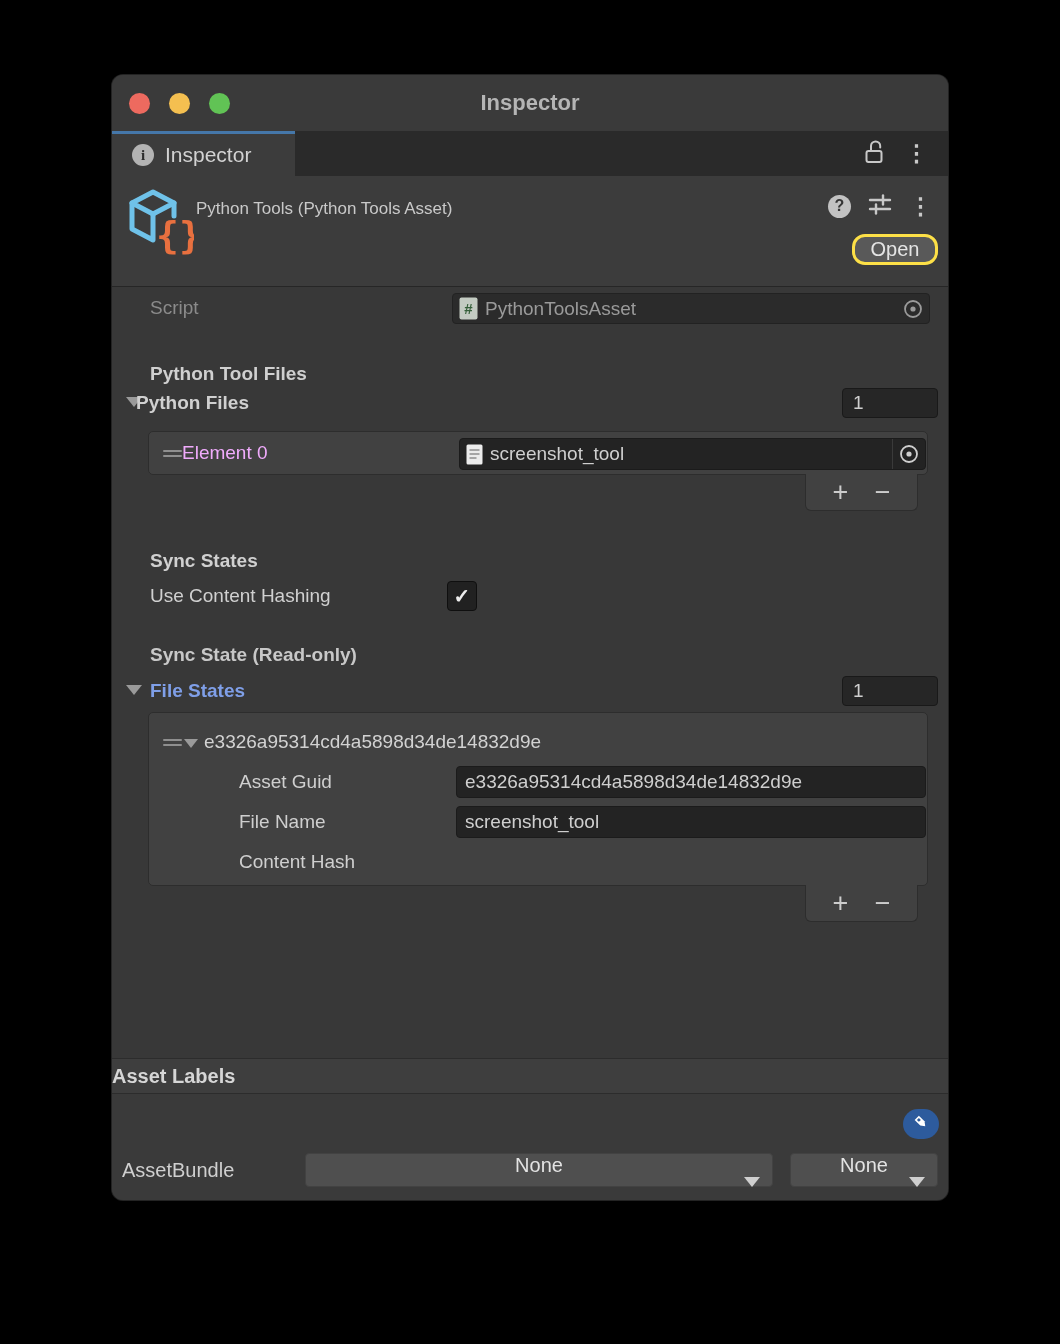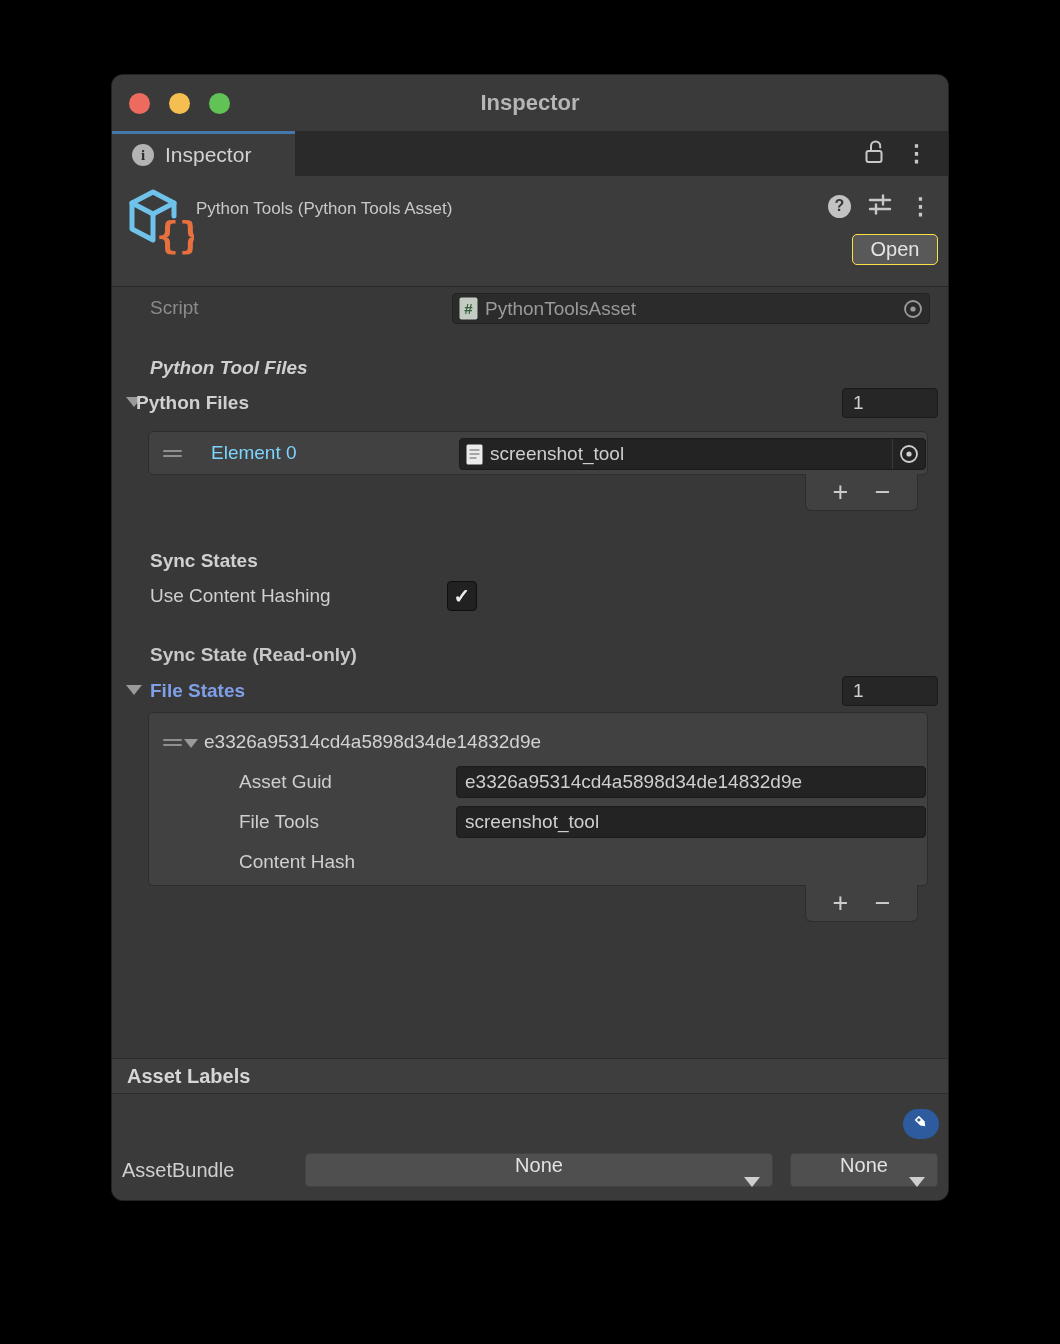--- a/index.html
+++ b/index.html
@@ -33,21 +33,21 @@
   .kebab{color:#c8c8c8;font-size:23px;font-weight:bold;line-height:1;}
   
   .comp-header{position:absolute;left:0;top:101px;right:0;height:111px;background:#3c3c3c;
     border-bottom:1px solid #262626;box-sizing:border-box;}
   .asset-icon{position:absolute;left:14px;top:10px;}
   .comp-title{position:absolute;left:84px;top:23px;color:#c9c9c9;font-size:17px;}
   .header-icons{position:absolute;right:16px;top:16px;display:flex;align-items:center;gap:17px;}
   .help-badge{width:23px;height:23px;border-radius:50%;background:#c2c2c2;color:#363636;
     display:flex;align-items:center;justify-content:center;font-weight:bold;font-size:16px;}
   .open-btn{position:absolute;right:10px;top:58px;width:86px;height:31px;background:#595959;
-    border:1px solid #fde047;border-radius:5px;box-sizing:border-box;
+    border:3px solid #fde047;border-radius:13px;box-sizing:border-box;
     display:flex;align-items:center;justify-content:center;color:#e4e4e4;font-size:20px;}
   
   .lbl{position:absolute;color:#d0d0d0;font-size:19px;line-height:30px;height:30px;}
   .lbl-bold{font-weight:bold;}
   .lbl-dim{color:#8b8b8b;}
   .tri{width:0;height:0;border-left:8px solid transparent;border-right:8px solid transparent;
     border-top:10px solid #9a9a9a;display:inline-block;}
   .tri-sm{border-left-width:7px;border-right-width:7px;border-top-width:9px;}
   .field{background:#2b2b2b;border:1px solid #222;border-radius:4px;box-sizing:border-box;
     display:flex;align-items:center;color:#cfcfcf;font-size:19px;overflow:hidden;}
@@ -67,21 +67,21 @@
     box-sizing:border-box;display:flex;align-items:center;justify-content:center;
     color:#ececec;font-size:20px;font-weight:bold;}
   
   .fs-row-label{position:absolute;left:90px;color:#cfcfcf;font-size:19px;line-height:32px;}
   .fs-field{position:absolute;left:307px;width:470px;height:32px;background:#232323;border:1px solid #1b1b1b;
     border-radius:4px;box-sizing:border-box;display:flex;align-items:center;padding:0 8px;
     color:#cfcfcf;font-size:19px;white-space:nowrap;overflow:hidden;}
   
   .al-header{position:absolute;left:0;right:0;top:983px;height:36px;background:#3e3e3e;
     border-top:1px solid #2c2c2c;border-bottom:1px solid #2c2c2c;box-sizing:border-box;
-    display:flex;align-items:center;padding-left:15px;color:#d6d6d6;font-weight:bold;font-size:20px;}
+    display:flex;align-items:center;color:#d6d6d6;font-weight:bold;font-size:20px;}
   .footer-area{position:absolute;left:0;right:0;top:1019px;bottom:0;background:#3a3a3a;}
   .tag-btn{position:absolute;left:791px;top:15px;width:36px;height:30px;border-radius:16px;background:#2d5b9d;
     display:flex;align-items:center;justify-content:center;}
   .dropdown{position:absolute;height:34px;background:#4f4f4f;border:1px solid #424242;border-radius:4px;
     box-sizing:border-box;display:flex;align-items:center;padding:0 12px;color:#e3e3e3;font-size:20px;flex-direction:column;}
   .dd-arrow{margin-left:auto;width:0;height:0;border-left:8px solid transparent;border-right:8px solid transparent;
     border-top:10px solid #cfcfcf;}
   .ab-label{position:absolute;left:10px;top:1078px;color:#cfcfcf;font-size:20px;line-height:34px;}
 </style>
 </head>
@@ -151,33 +151,33 @@
     </span>
     <span style="color:#9a9a9a;">PythonToolsAsset</span>
     <span class="picker">
       <svg width="20" height="20" viewBox="0 0 20 20">
         <circle cx="10" cy="10" r="8" fill="none" stroke="#9a9a9a" stroke-width="1.8"></circle>
         <circle cx="10" cy="10" r="2.6" fill="#9a9a9a"></circle>
       </svg>
     </span>
   </div>
 
-  <div class="lbl lbl-bold" style="left:38px;top:278px;font-style:italic;">Python Tool Files</div>
+  <div class="lbl lbl-bold" style="left:38px;top:284px;">Python Tool Files</div>
 
   <span class="tri" style="position:absolute;left:14px;top:322px;"></span>
   <div class="lbl lbl-bold" style="left:24px;top:313px;">Python Files</div>
   <div class="numfield" style="left:730px;top:313px;">1</div>
 
   <div class="box" style="top:356px;height:44px;">
     <div style="position:absolute;left:0;top:0;right:0;bottom:0;display:flex;align-items:center;">
       <span class="handle" style="margin-left:14px;">
           <i></i>
           <i></i>
         </span>
-      <span style="color:#7dd3fc;font-size:19px;margin-left:29px;">Element 0</span>
+      <span style="color:#f0abfc;font-size:19px;">Element 0</span>
       <div class="field" style="position:absolute;left:310px;width:467px;height:32px;top:6px;background:#232323;border-color:#1b1b1b;">
         <span class="ficon">
           <svg width="17" height="21" viewBox="0 0 17 21">
             <rect x="0.5" y="0.5" width="16" height="20" rx="1.5" fill="#ececec"></rect>
             <g stroke="#8f8f8f" stroke-width="1.6">
               <line x1="3.5" y1="6" x2="13.5" y2="6"></line>
               <line x1="3.5" y1="10" x2="13.5" y2="10"></line>
               <line x1="3.5" y1="14" x2="10.5" y2="14"></line>
             </g>
           </svg>
@@ -213,21 +213,21 @@
     <div style="position:absolute;left:14px;top:18px;display:flex;align-items:center;">
       <span class="handle">
           <i></i>
           <i></i>
         </span>
       <span class="tri tri-sm" style="margin:2px 6px 0 2px;"></span>
       <span style="color:#d2d2d2;font-size:19px;">e3326a95314cd4a5898d34de14832d9e</span>
     </div>
     <div class="fs-row-label" style="top:53px;">Asset Guid</div>
     <div class="fs-field" style="top:53px;">e3326a95314cd4a5898d34de14832d9e</div>
-    <div class="fs-row-label" style="top:93px;">File Tools</div>
+    <div class="fs-row-label" style="top:93px;">File Name</div>
     <div class="fs-field" style="top:93px;">screenshot_tool</div>
     <div class="fs-row-label" style="top:133px;">Content Hash</div>
   </div>
 
   <div class="pm-footer" style="left:693px;top:810px;">
     <span class="pm-btn">+</span>
     <span class="pm-btn">−</span>
   </div>
 
   <div class="al-header">

